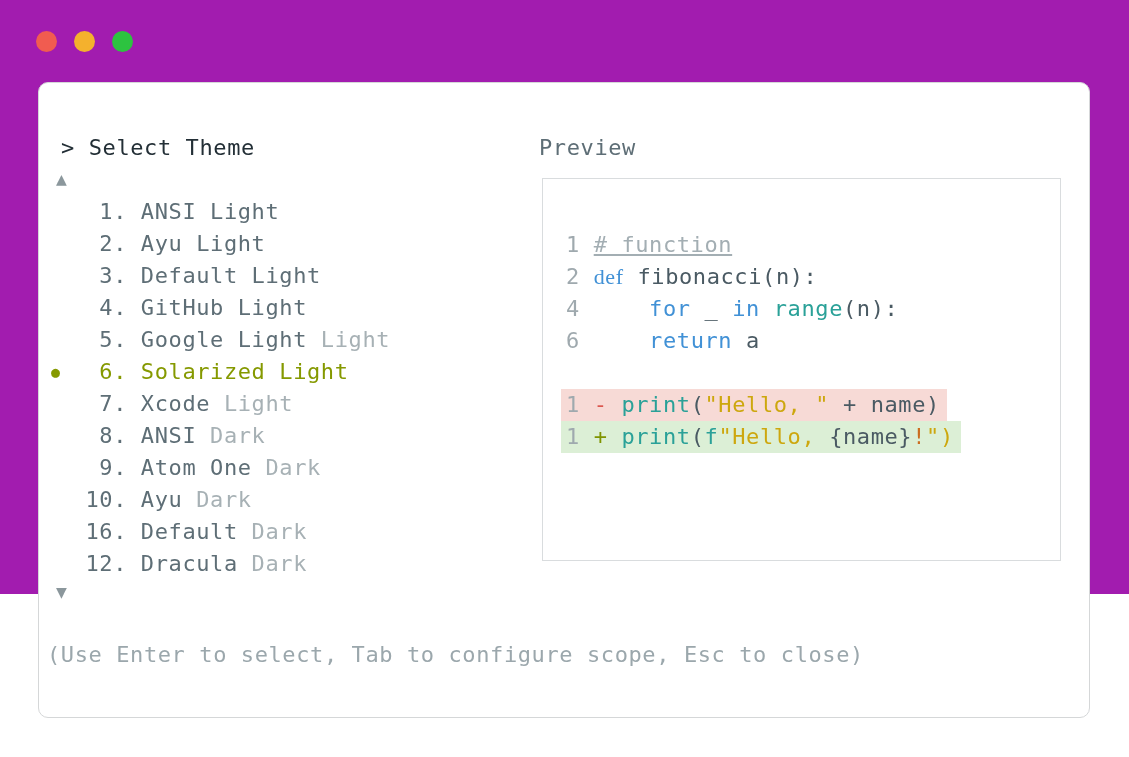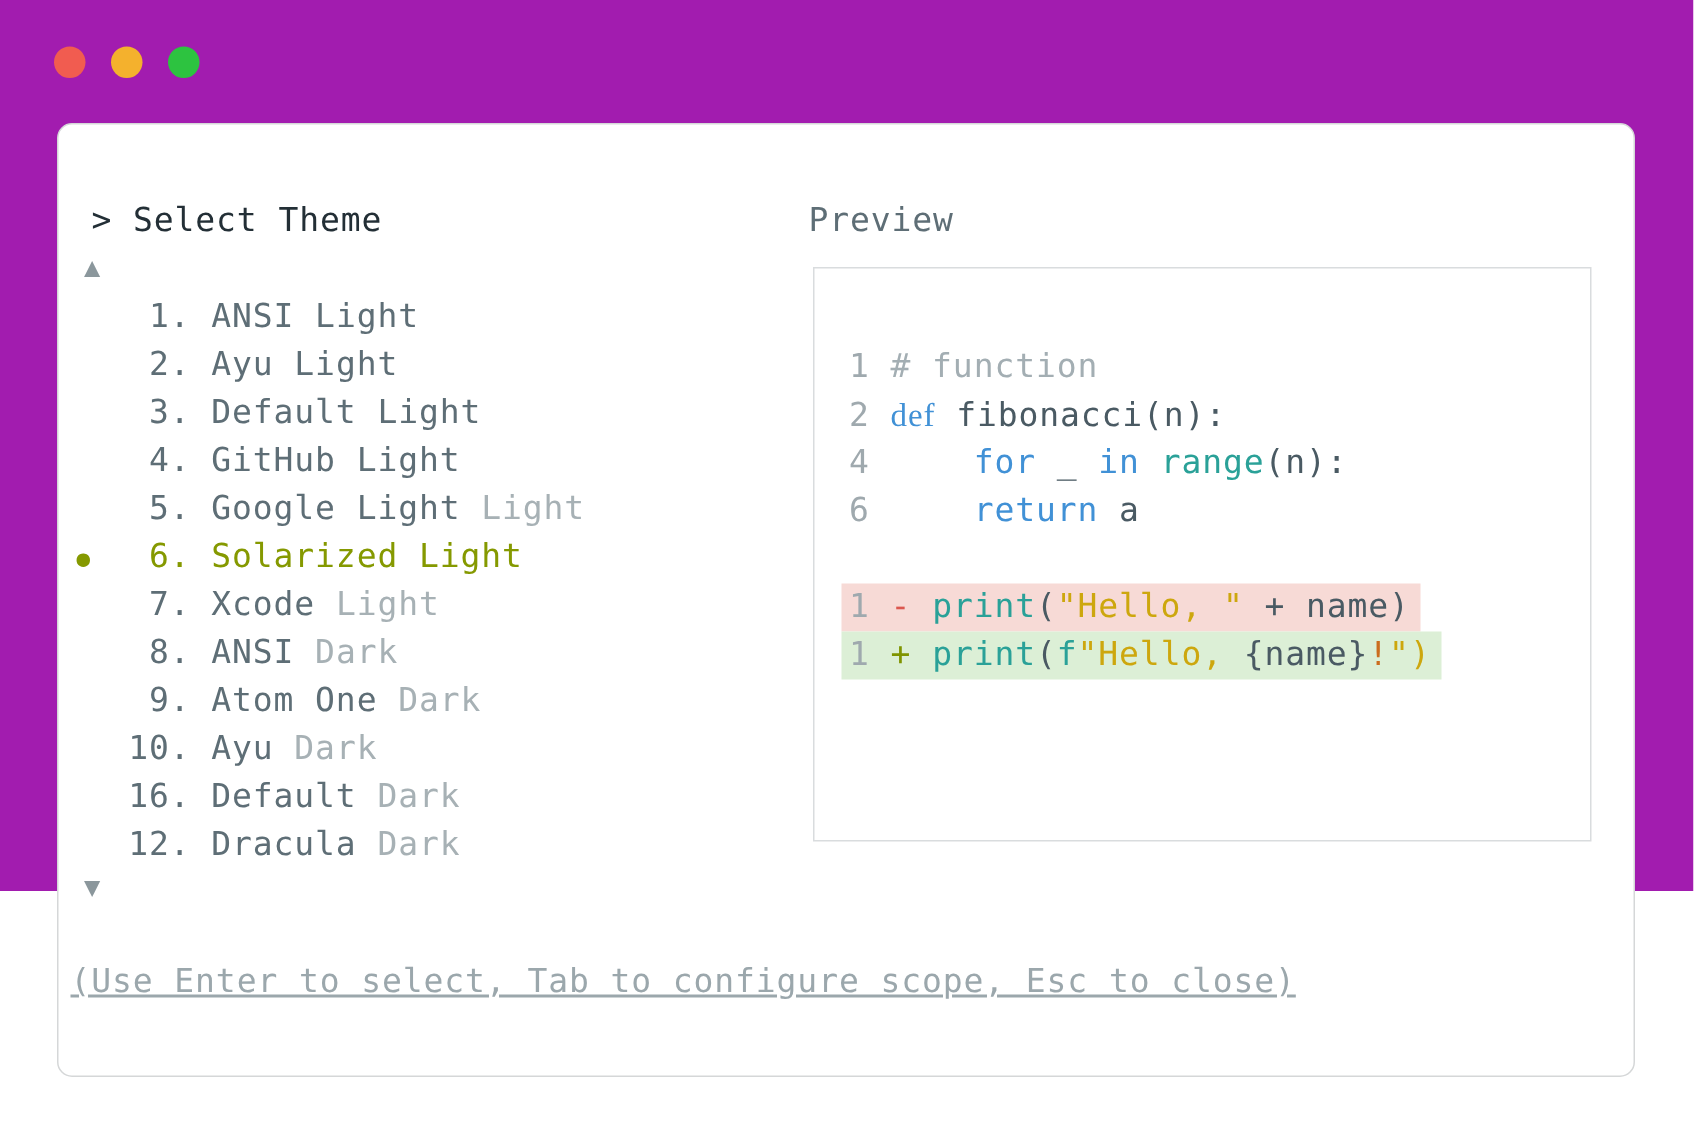--- a/index.html
+++ b/index.html
@@ -38,21 +38,21 @@
   
   .preview-box{position:absolute;left:503px;top:95px;width:519px;height:383px;
                border:1.5px solid #d9dcde;background:#ffffff;}
   #code-area{position:absolute;left:23px;top:50px;}
   .code-line{height:32px;line-height:32px;font-size:22px;letter-spacing:0.6px;white-space:pre;}
   .code-ln{color:#9fa9ae;}
   .spacer-line{height:32px;}
   .diff-chip{display:inline-block;height:32px;line-height:32px;padding:0 7px 0 5px;margin-left:-5px;}
 
   .help{position:absolute;left:8px;top:556px;font-size:22px;line-height:32px;color:#9ba7ac;
-        letter-spacing:0.6px;white-space:pre;text-decoration:underline;}
+        letter-spacing:0.6px;white-space:pre;}
 </style>
 </head>
 <body>
 
 <div class="stage">
 
   <div class="traffic">
     <span class="dot" id="tl-0" style="background: rgb(241, 92, 80);"></span>
     <span class="dot" id="tl-1" style="background: rgb(244, 177, 45);"></span>
     <span class="dot" id="tl-2" style="background: rgb(45, 195, 64);"></span>
@@ -77,21 +77,21 @@
         <div class="t-row"><span class="t-bullet"></span><span class="t-num">9.</span><span class="t-label"> Atom One </span><span class="t-variant dim">Dark</span></div>
         <div class="t-row"><span class="t-bullet"></span><span class="t-num">10.</span><span class="t-label"> Ayu </span><span class="t-variant dim">Dark</span></div>
         <div class="t-row"><span class="t-bullet"></span><span class="t-num">16.</span><span class="t-label"> Default </span><span class="t-variant dim">Dark</span></div>
         <div class="t-row"><span class="t-bullet"></span><span class="t-num">12.</span><span class="t-label"> Dracula </span><span class="t-variant dim">Dark</span></div>
       </div>
 
     <div class="arrow down">▼</div>
 
     <div class="preview-box">
       <div id="code-area">
-          <div class="code-line"><span class="code-ln">1 </span><span style="color: rgb(163, 174, 179);"># function</span></div>
+          <div class="code-line"><span class="code-ln">1 </span><span style="color: rgb(163, 174, 179); text-decoration: underline;"># function</span></div>
           <div class="code-line"><span class="code-ln">2 </span><span style="color: rgb(65, 145, 214); font-family: Liberation Serif, serif;">def</span><span style="color: rgb(74, 90, 99);"> fibonacci(n):</span></div>
           <div class="code-line"><span class="code-ln">4 </span><span style="color: rgb(74, 90, 99);">    </span><span style="color: rgb(65, 145, 214);">for</span><span style="color: rgb(74, 90, 99);"> _ </span><span style="color: rgb(65, 145, 214);">in</span><span style="color: rgb(74, 90, 99);"> </span><span style="color: rgb(42, 161, 152);">range</span><span style="color: rgb(74, 90, 99);">(n):</span></div>
           <div class="code-line"><span class="code-ln">6 </span><span style="color: rgb(74, 90, 99);">    </span><span style="color: rgb(65, 145, 214);">return</span><span style="color: rgb(74, 90, 99);"> a</span></div>
           <div class="spacer-line"></div>
           <div class="code-line"><span class="diff-chip" style="background: rgb(247, 218, 214);"><span class="code-ln">1 </span><span style="color: rgb(219, 87, 79);">-</span><span style="color: rgb(74, 90, 99);"> </span><span style="color: rgb(42, 161, 152);">print</span><span style="color: rgb(74, 90, 99);">(</span><span style="color: rgb(205, 167, 14);">"Hello, "</span><span style="color: rgb(74, 90, 99);"> + name)</span></span></div>
           <div class="code-line"><span class="diff-chip" style="background: rgb(220, 239, 214);"><span class="code-ln">1 </span><span style="color: rgb(127, 148, 0);">+</span><span style="color: rgb(74, 90, 99);"> </span><span style="color: rgb(42, 161, 152);">print</span><span style="color: rgb(74, 90, 99);">(</span><span style="color: rgb(42, 161, 152);">f</span><span style="color: rgb(205, 167, 14);">"Hello, </span><span style="color: rgb(74, 90, 99);">{name}</span><span style="color: rgb(203, 109, 31);">!</span><span style="color: rgb(205, 167, 14);">")</span></span></div>
         </div>
     </div>
 
     <div class="help">(Use Enter to select, Tab to configure scope, Esc to close)</div>

